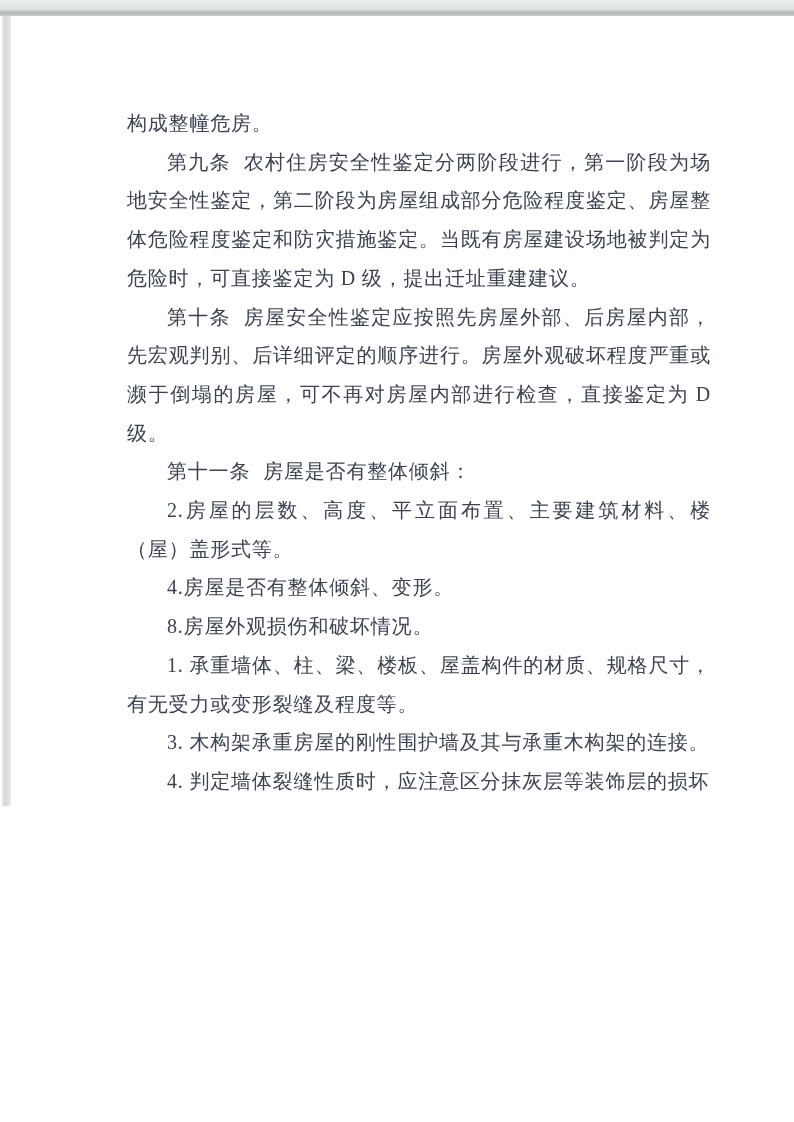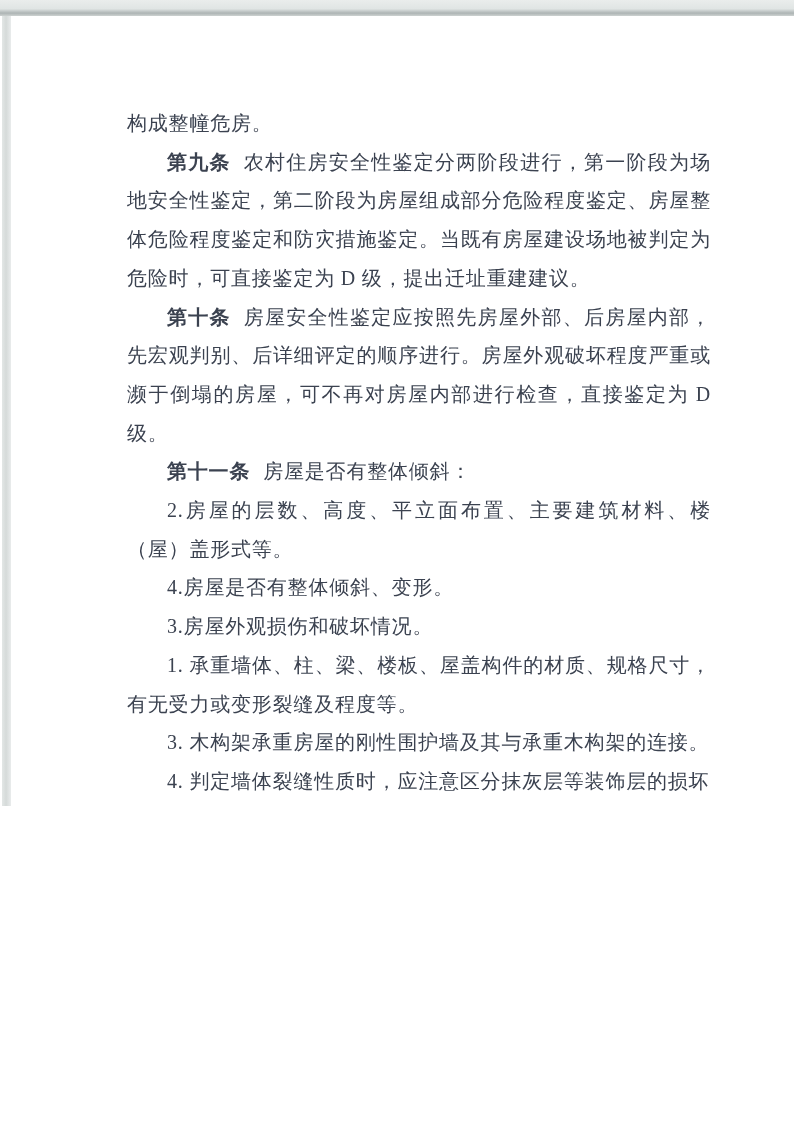--- a/index.html
+++ b/index.html
@@ -41,21 +41,21 @@
     letter-spacing: 0.8px;
   }
   .para {
     margin: 0;
     text-align: justify;
   }
   .para.indent {
     text-indent: 2em;
   }
   .para b {
-    font-weight: 700;
+    font-weight: 400;
     padding-right: 0.65em;
   }
   .page-number {
     position: absolute;
     top: 1056px;
     left: 0;
     width: 794px;
     text-align: center;
     color: #4a5160;
     font-size: 17px;
@@ -69,19 +69,19 @@
 <div class="page">
   <div class="top-band"></div>
   <div class="left-strip"></div>
   <div class="body-text">
       <p class="para"><span>构成整幢危房。</span></p>
       <p class="para indent"><b>第九条</b><span>农村住房安全性鉴定分两阶段进行，第一阶段为场地安全性鉴定，第二阶段为房屋组成部分危险程度鉴定、房屋整体危险程度鉴定和防灾措施鉴定。当既有房屋建设场地被判定为危险时，可直接鉴定为 D 级，提出迁址重建建议。</span></p>
       <p class="para indent"><b>第十条</b><span>房屋安全性鉴定应按照先房屋外部、后房屋内部，先宏观判别、后详细评定的顺序进行。房屋外观破坏程度严重或濒于倒塌的房屋，可不再对房屋内部进行检查，直接鉴定为 D 级。</span></p>
       <p class="para indent"><b>第十一条</b><span>房屋是否有整体倾斜：</span></p>
       <p class="para indent"><span>2.房屋的层数、高度、平立面布置、主要建筑材料、楼（屋）盖形式等。</span></p>
       <p class="para indent"><span>4.房屋是否有整体倾斜、变形。</span></p>
-      <p class="para indent"><span>3.房屋外观损伤和破坏情况。</span></p>
+      <p class="para indent"><span>8.房屋外观损伤和破坏情况。</span></p>
       <p class="para indent"><span>1. 承重墙体、柱、梁、楼板、屋盖构件的材质、规格尺寸，有无受力或变形裂缝及程度等。</span></p>
       <p class="para indent"><span>3. 木构架承重房屋的刚性围护墙及其与承重木构架的连接。</span></p>
       <p class="para indent"><span>4. 判定墙体裂缝性质时，应注意区分抹灰层等装饰层的损坏</span></p>
     </div>
   <div class="page-number">4</div>
 </div>
 
 </body></html>

